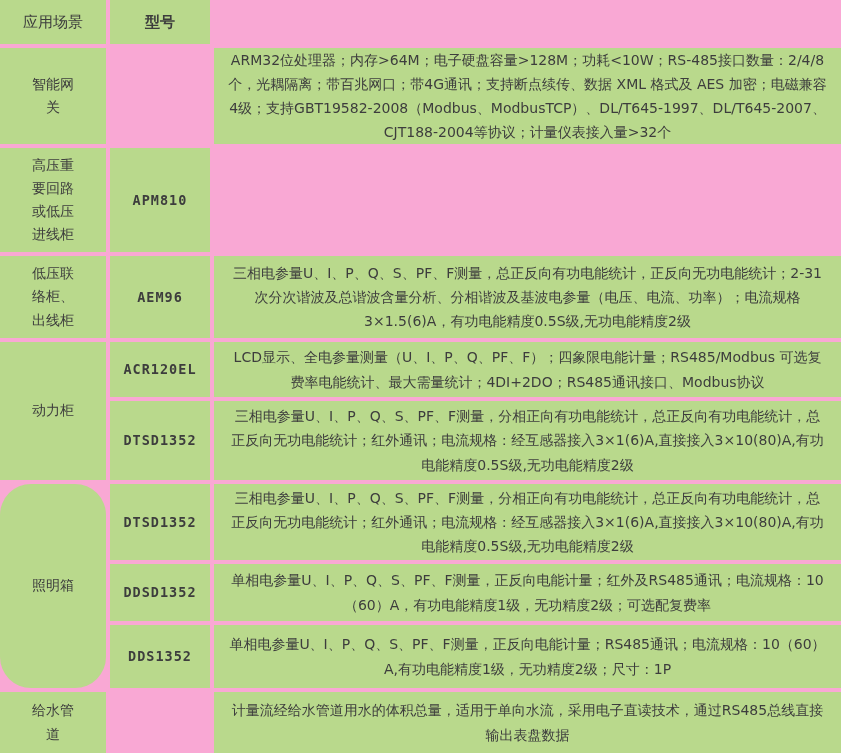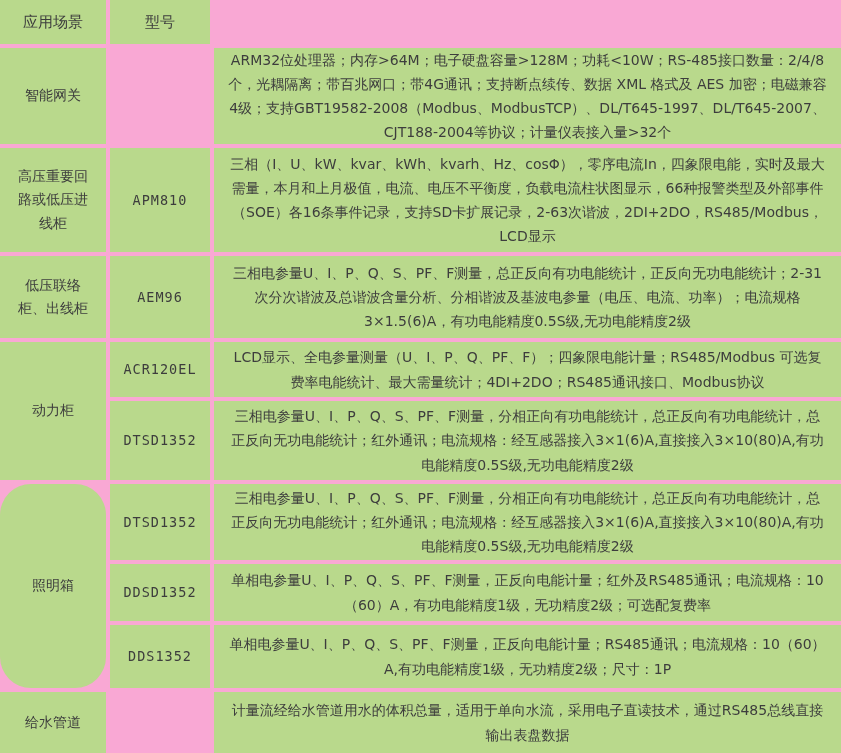--- a/index.html
+++ b/index.html
@@ -21,55 +21,54 @@
     background: #b9d98c;
     display: flex;
     align-items: center;
     justify-content: center;
     text-align: center;
     font-size: 14px;
     line-height: 1.65;
     padding: 4px 8px;
   }
   .header-cell { font-size: 15px; }
-  .scenario-cell { padding: 4px 12px; }
+  .scenario-cell { padding: 4px 26px; }
   .model-cell {
     font-family: "DejaVu Sans Mono", "Liberation Mono", monospace;
     letter-spacing: 1px;
     font-size: 13.5px;
   }
   .model-cell.cn { font-family: "DejaVu Sans", "Liberation Sans", sans-serif; letter-spacing: 0; font-size: 14px; }
   .func-cell {
     justify-content: flex-start;
     text-align: center;
     padding: 6px 14px;
     line-height: 1.72;
   }
   
-  .c1 { grid-column: 1; } .c2 { grid-column: 2; } .c3 { grid-column: 3; }
+  .c1 { grid-column: 1; } .c2 { grid-column: 2; font-weight: bold; } .c3 { grid-column: 3; }
   .r1 { grid-row: 1; } .r2 { grid-row: 2; } .r3 { grid-row: 3; } .r4 { grid-row: 4; }
   .r5 { grid-row: 5; } .r6 { grid-row: 6; } .r7 { grid-row: 7; } .r8 { grid-row: 8; }
   .r9 { grid-row: 9; } .r10 { grid-row: 10; }
   .rspan-5-2 { grid-row: 5 / span 2; grid-column: 1; }
   .rspan-7-3 { grid-row: 7 / span 3; grid-column: 1; border-radius: 31px; }
 </style>
 </head>
 <body>
 
 <div class="spec-table">
 
   <div class="cell header-cell r1 c1">应用场景</div>
   <div class="cell header-cell r1 c2">型号</div>
 
   <div class="cell scenario-cell r2 c1">智能网关</div>
   <div class="cell func-cell r2 c3">ARM32位处理器；内存&gt;64M；电子硬盘容量&gt;128M；功耗&lt;10W；RS-485接口数量：2/4/8个，光耦隔离；带百兆网口；带4G通讯；支持断点续传、数据 XML 格式及 AES 加密；电磁兼容4级；支持GBT19582-2008（Modbus、ModbusTCP）、DL/T645-1997、DL/T645-2007、CJT188-2004等协议；计量仪表接入量&gt;32个</div>
 
   <div class="cell scenario-cell r3 c1">高压重要回路或低压进线柜</div>
   <div class="cell model-cell r3 c2">APM810</div>
-  <div class="cell func-cell r3 c3">三相（I、U、kW、kvar、kWh、kvarh、Hz、cosΦ），零序电流In，四象限电能，实时及最大需量，本月和上月极值，电流、电压不平衡度，负载电流柱状图显示，66种报警类型及外部事件（SOE）各16条事件记录，支持SD卡扩展记录，2-63次谐波，2DI+2DO，RS485/Modbus，LCD显示</div>
 
   <div class="cell scenario-cell r4 c1">低压联络柜、出线柜</div>
   <div class="cell model-cell r4 c2">AEM96</div>
   <div class="cell func-cell r4 c3">三相电参量U、I、P、Q、S、PF、F测量，总正反向有功电能统计，正反向无功电能统计；2-31次分次谐波及总谐波含量分析、分相谐波及基波电参量（电压、电流、功率）；电流规格3×1.5(6)A，有功电能精度0.5S级,无功电能精度2级</div>
 
   <div class="cell scenario-cell rspan-5-2">动力柜</div>
   <div class="cell model-cell r5 c2">ACR120EL</div>
   <div class="cell func-cell r5 c3">LCD显示、全电参量测量（U、I、P、Q、PF、F）；四象限电能计量；RS485/Modbus 可选复费率电能统计、最大需量统计；4DI+2DO；RS485通讯接口、Modbus协议</div>
   <div class="cell model-cell r6 c2">DTSD1352</div>
   <div class="cell func-cell r6 c3">三相电参量U、I、P、Q、S、PF、F测量，分相正向有功电能统计，总正反向有功电能统计，总正反向无功电能统计；红外通讯；电流规格：经互感器接入3×1(6)A,直接接入3×10(80)A,有功电能精度0.5S级,无功电能精度2级</div>

